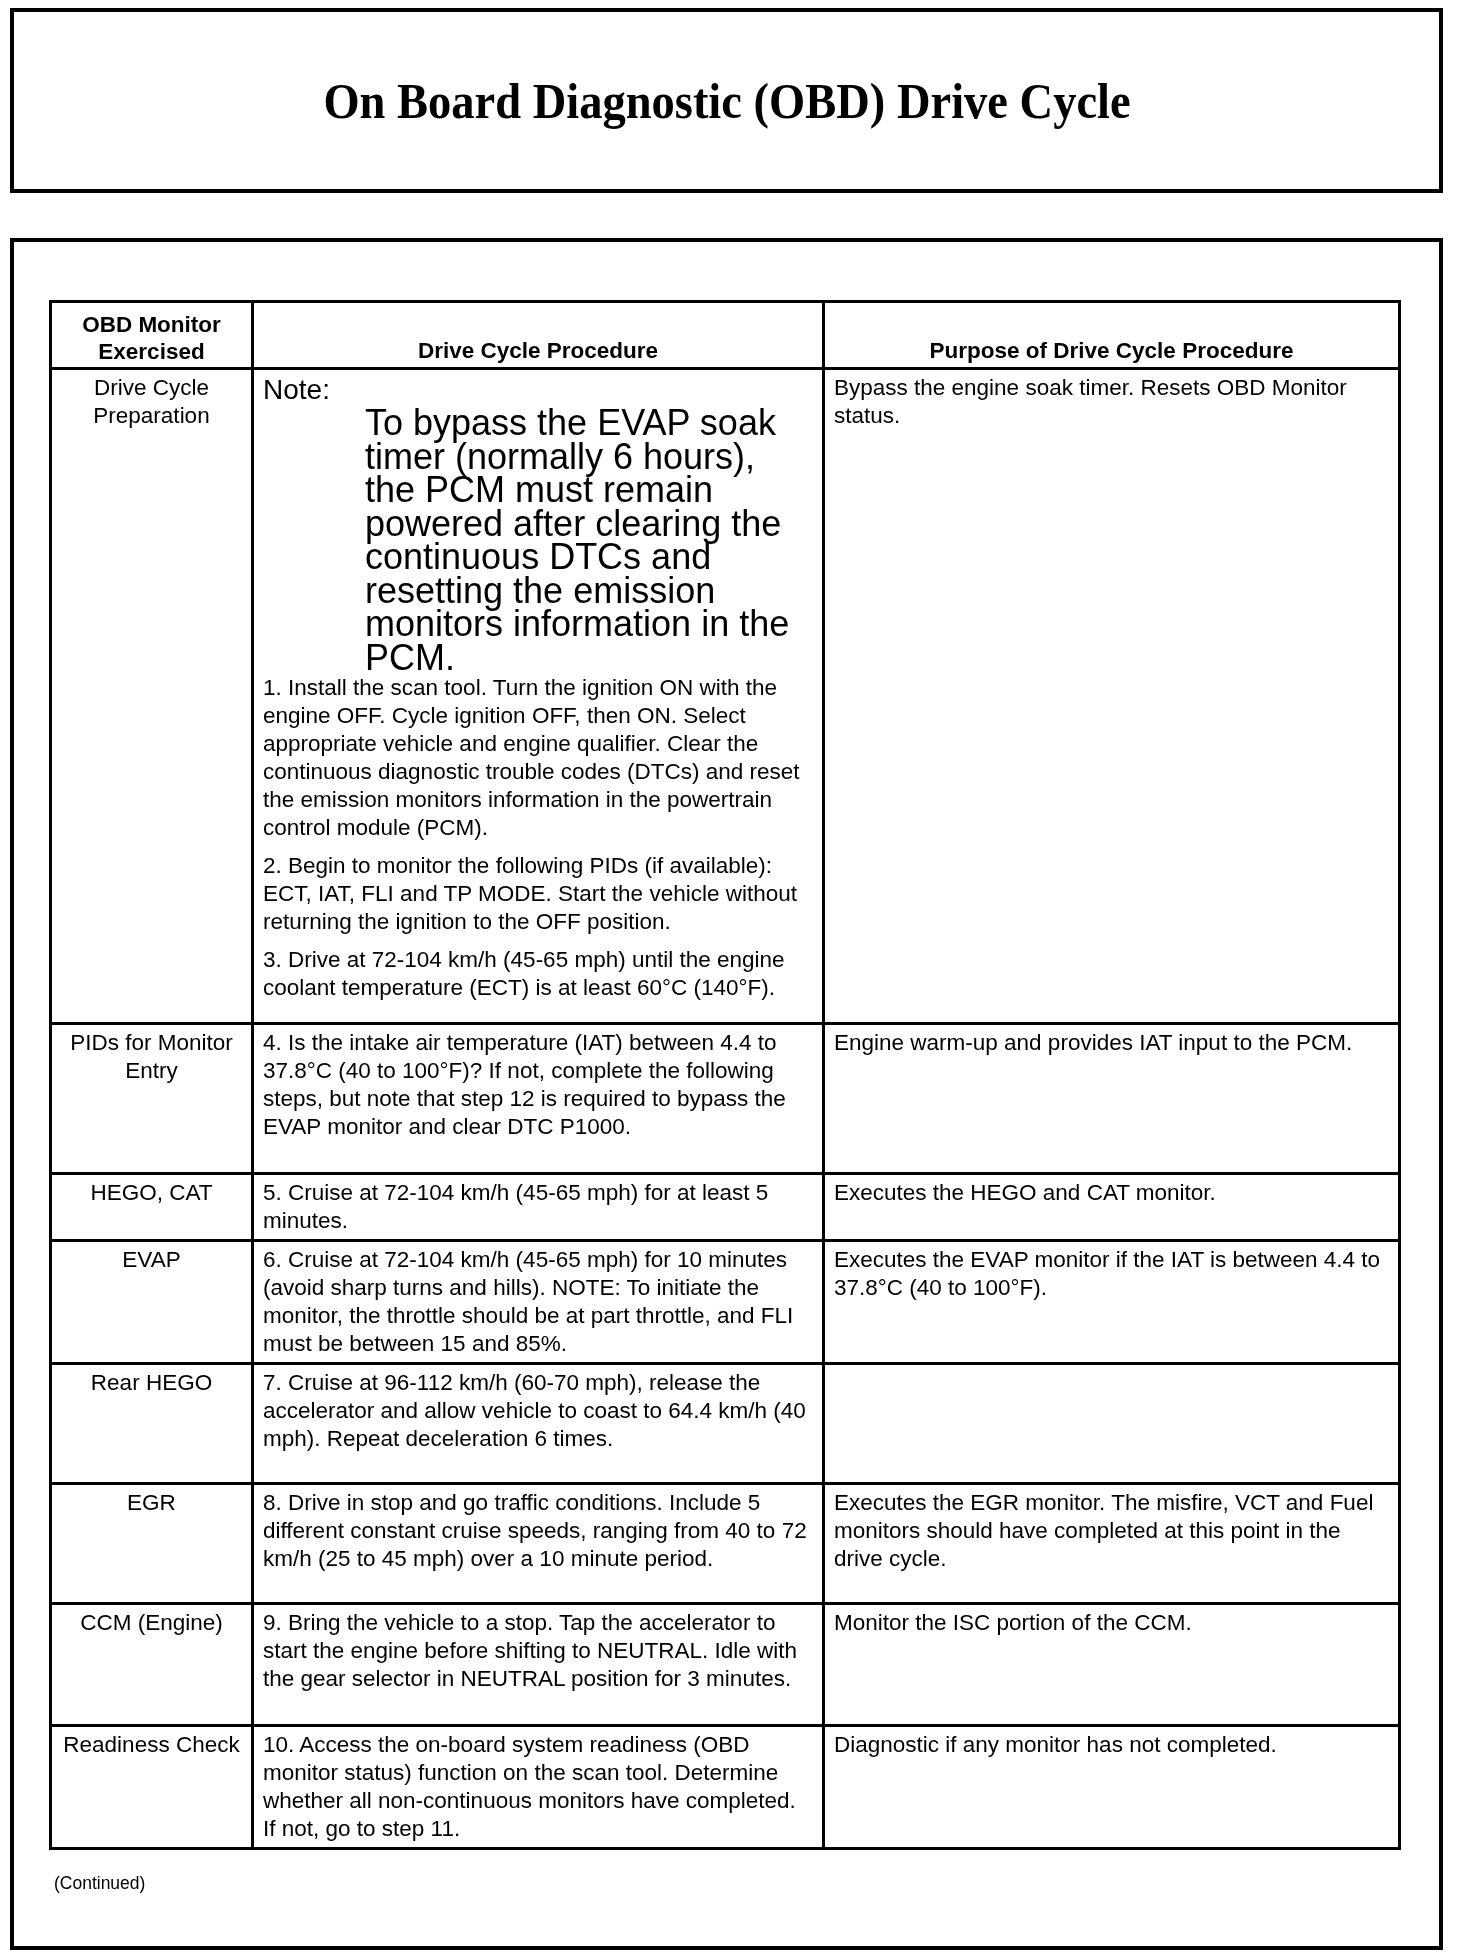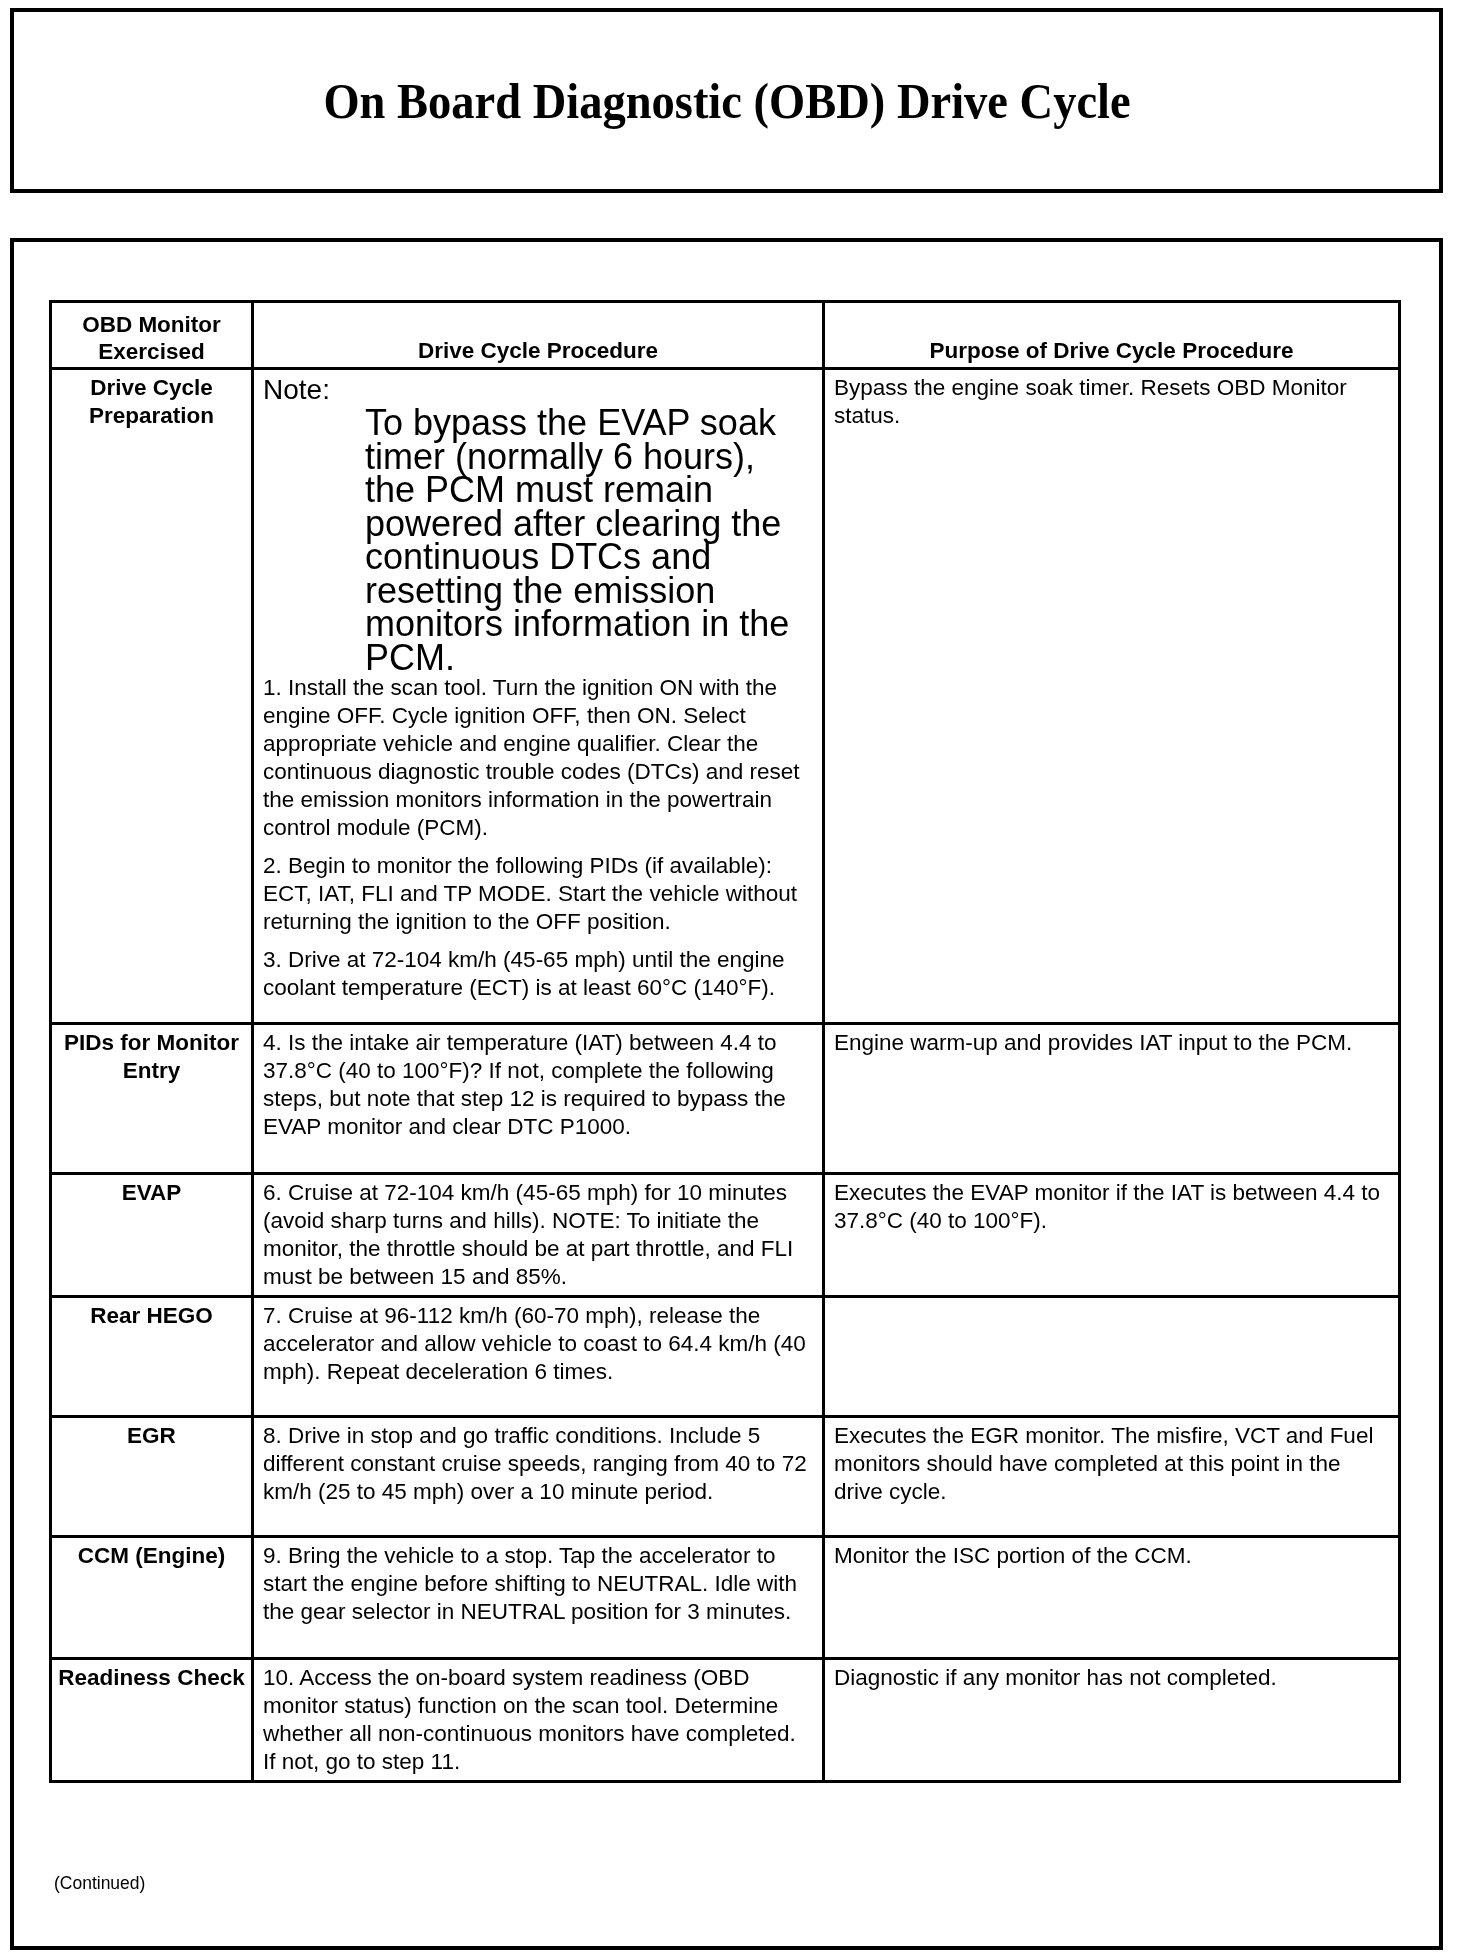--- a/index.html
+++ b/index.html
@@ -21,21 +21,21 @@
     position: absolute; left: 35px; top: 58px; width: 1349px;
     border-collapse: collapse; table-layout: fixed;
     font-size: 22.5px; line-height: 28px;
   }
   table.obd col.c1 { width: 202px; }
   table.obd col.c2 { width: 571px; }
   table.obd col.c3 { width: 576px; }
   table.obd th, table.obd td { border: 3px solid #000; vertical-align: top; padding: 4px 9px 4px 9px; }
   table.obd th { font-weight: bold; font-size: 22.5px; vertical-align: bottom; padding-bottom: 2px; height: 58px; }
   table.obd th.h1 { text-align: center; line-height: 27px; padding: 4px 4px 2px 4px; }
-  table.obd td.mon { text-align: center; padding-left: 4px; padding-right: 4px; font-weight: bold; }
+  table.obd td.mon { text-align: center; padding-left: 4px; padding-right: 4px; }
   .note-label { font-size: 28px; line-height: 32px; }
   .note-body { font-size: 36px; line-height: 33.5px; padding-left: 102px; }
   .step { margin: 0 0 10px 0; }
   .step:last-child { margin-bottom: 16px; }
   .continued { position: absolute; left: 40px; top: 1630px; font-size: 19px; transform: scaleX(0.92); transform-origin: left; }
 </style>
 </head>
 <body>
 
 <div class="title-box">
@@ -66,20 +66,25 @@
           <div class="step">2. Begin to monitor the following PIDs (if available): ECT, IAT, FLI and TP MODE. Start the vehicle without returning the ignition to the OFF position.</div>
           <div class="step">3. Drive at 72-104 km/h (45-65 mph) until the engine coolant temperature (ECT) is at least 60°C (140°F).</div>
         </td>
         <td>Bypass the engine soak timer. Resets OBD Monitor status.</td>
       </tr>
       <tr style="height:150px;">
         <td class="mon">PIDs for Monitor Entry</td>
         <td>4. Is the intake air temperature (IAT) between 4.4 to 37.8°C (40 to 100°F)? If not, complete the following steps, but note that step 12 is required to bypass the EVAP monitor and clear DTC P1000.</td>
         <td>Engine warm-up and provides IAT input to the PCM.</td>
       </tr>
+      <tr style="height:64px;">
+        <td class="mon">HEGO, CAT</td>
+        <td>5. Cruise at 72-104 km/h (45-65 mph) for at least 5 minutes.</td>
+        <td>Executes the HEGO and CAT monitor.</td>
+      </tr>
       <tr style="height:120px;padding-left:6px;">
         <td class="mon">EVAP</td>
         <td>6. Cruise at 72-104 km/h (45-65 mph) for 10 minutes (avoid sharp turns and hills). NOTE: To initiate the monitor, the throttle should be at part throttle, and FLI must be between 15 and 85%.</td>
         <td>Executes the EVAP monitor if the IAT is between 4.4 to 37.8°C (40 to 100°F).</td>
       </tr>
       <tr style="height:120px;">
         <td class="mon">Rear HEGO</td>
         <td>7. Cruise at 96-112 km/h (60-70 mph), release the accelerator and allow vehicle to coast to 64.4 km/h (40 mph). Repeat deceleration 6 times.</td>
         <td></td>
       </tr>

